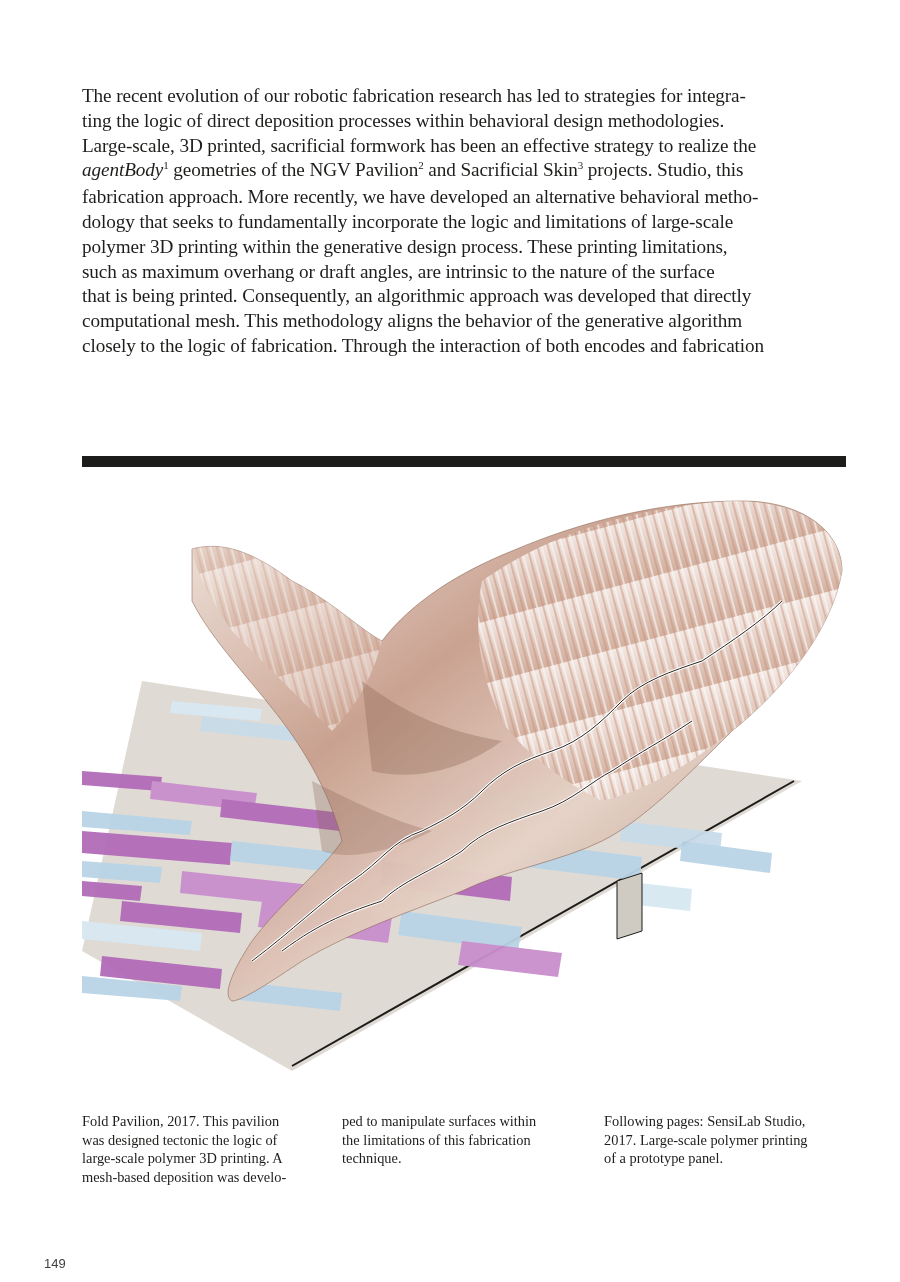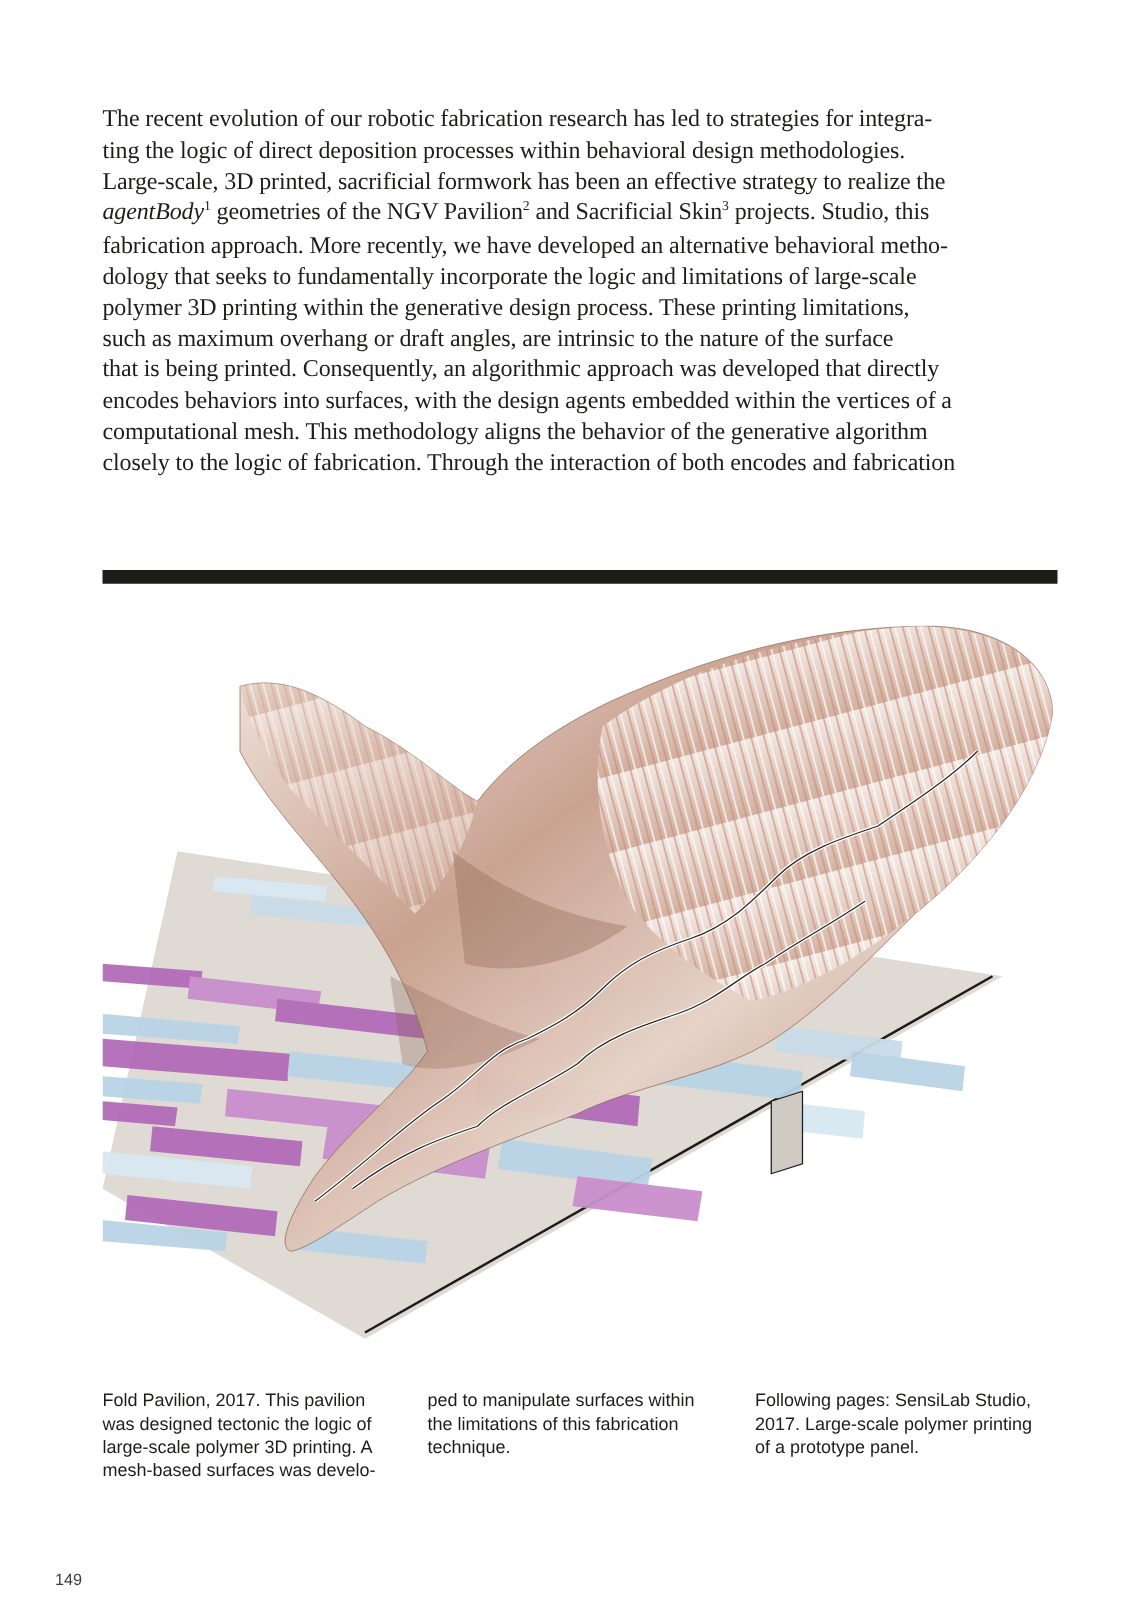--- a/index.html
+++ b/index.html
@@ -15,21 +15,21 @@
     .body-text sup { font-size: 11px; vertical-align: 0; position: relative; top: -7px; }
     .body-text em { font-style: italic; }
     .rule-bar {
       position: absolute; left: 82px; top: 420px; width: 764px; height: 11px;
       background: #1c1c1a;
     }
     .figure { position: absolute; left: 82px; top: 445px; width: 764px; height: 600px; }
     .figure svg { width: 100%; height: 100%; display: block; }
     .caption {
       position: absolute; top: 1076px;
-      font-family: Liberation Sans, sans-serif;
+      font-family: Liberation Serif, serif;
       font-size: 14.4px; line-height: 18.6px; color: #1d1d1b;
     }
     .caption .line { display: block; white-space: nowrap; }
     .caption.c1 { left: 82px; width: 240px; }
     .caption.c2 { left: 342px; width: 240px; }
     .caption.c3 { left: 604px; width: 250px; }
     .folio {
       position: absolute; left: 44px; top: 1220px;
       font-family: "Liberation Sans", "DejaVu Sans", sans-serif;
       font-size: 13px; color: #404040;
@@ -43,21 +43,20 @@
   <div class="body-text">
     <span class="line">The recent evolution of our robotic fabrication research has led to strategies for integra-</span>
     <span class="line">ting the logic of direct deposition processes within behavioral design methodologies.</span>
     <span class="line">Large-scale, 3D printed, sacrificial formwork has been an effective strategy to realize the</span>
     <span class="line"><em>agentBody</em><sup>1</sup><span> geometries of the NGV Pavilion</span><sup>2</sup><span> and Sacrificial Skin</span><sup>3</sup><span> projects. Studio, this</span></span>
     <span class="line">fabrication approach. More recently, we have developed an alternative behavioral metho-</span>
     <span class="line">dology that seeks to fundamentally incorporate the logic and limitations of large-scale</span>
     <span class="line">polymer 3D printing within the generative design process. These printing limitations,</span>
     <span class="line">such as maximum overhang or draft angles, are intrinsic to the nature of the surface</span>
     <span class="line">that is being printed. Consequently, an algorithmic approach was developed that directly</span>
-    <span class="line">encodes behaviors into surfaces, with the design agents embedded within the vertices of a</span>
     <span class="line">computational mesh. This methodology aligns the behavior of the generative algorithm</span>
     <span class="line">closely to the logic of fabrication. Through the interaction of both encodes and fabrication</span>
   </div>
 
   <div class="rule-bar"></div>
 
   <div class="figure">
     <svg viewBox="0 0 764 600" xmlns="http://www.w3.org/2000/svg">
       <defs>
         <linearGradient id="copperGrad" x1="0" y1="0" x2="1" y2="1">
@@ -136,21 +135,21 @@
       </g>
 
       <polygon points="535,400 560,392 560,450 535,458" fill="#cfcac2" stroke="#1c1c1a" stroke-width="1"></polygon>
     </svg>
   </div>
 
   <div class="caption c1">
     <span class="line">Fold Pavilion, 2017. This pavilion</span>
     <span class="line">was designed tectonic the logic of</span>
     <span class="line">large-scale polymer 3D printing. A</span>
-    <span class="line">mesh-based surfaces was develo-</span>
+    <span class="line">mesh-based deposition was develo-</span>
   </div>
   <div class="caption c2">
     <span class="line">ped to manipulate surfaces within</span>
     <span class="line">the limitations of this fabrication</span>
     <span class="line">technique.</span>
   </div>
   <div class="caption c3">
     <span class="line">Following pages: SensiLab Studio,</span>
     <span class="line">2017. Large-scale polymer printing</span>
     <span class="line">of a prototype panel.</span>

